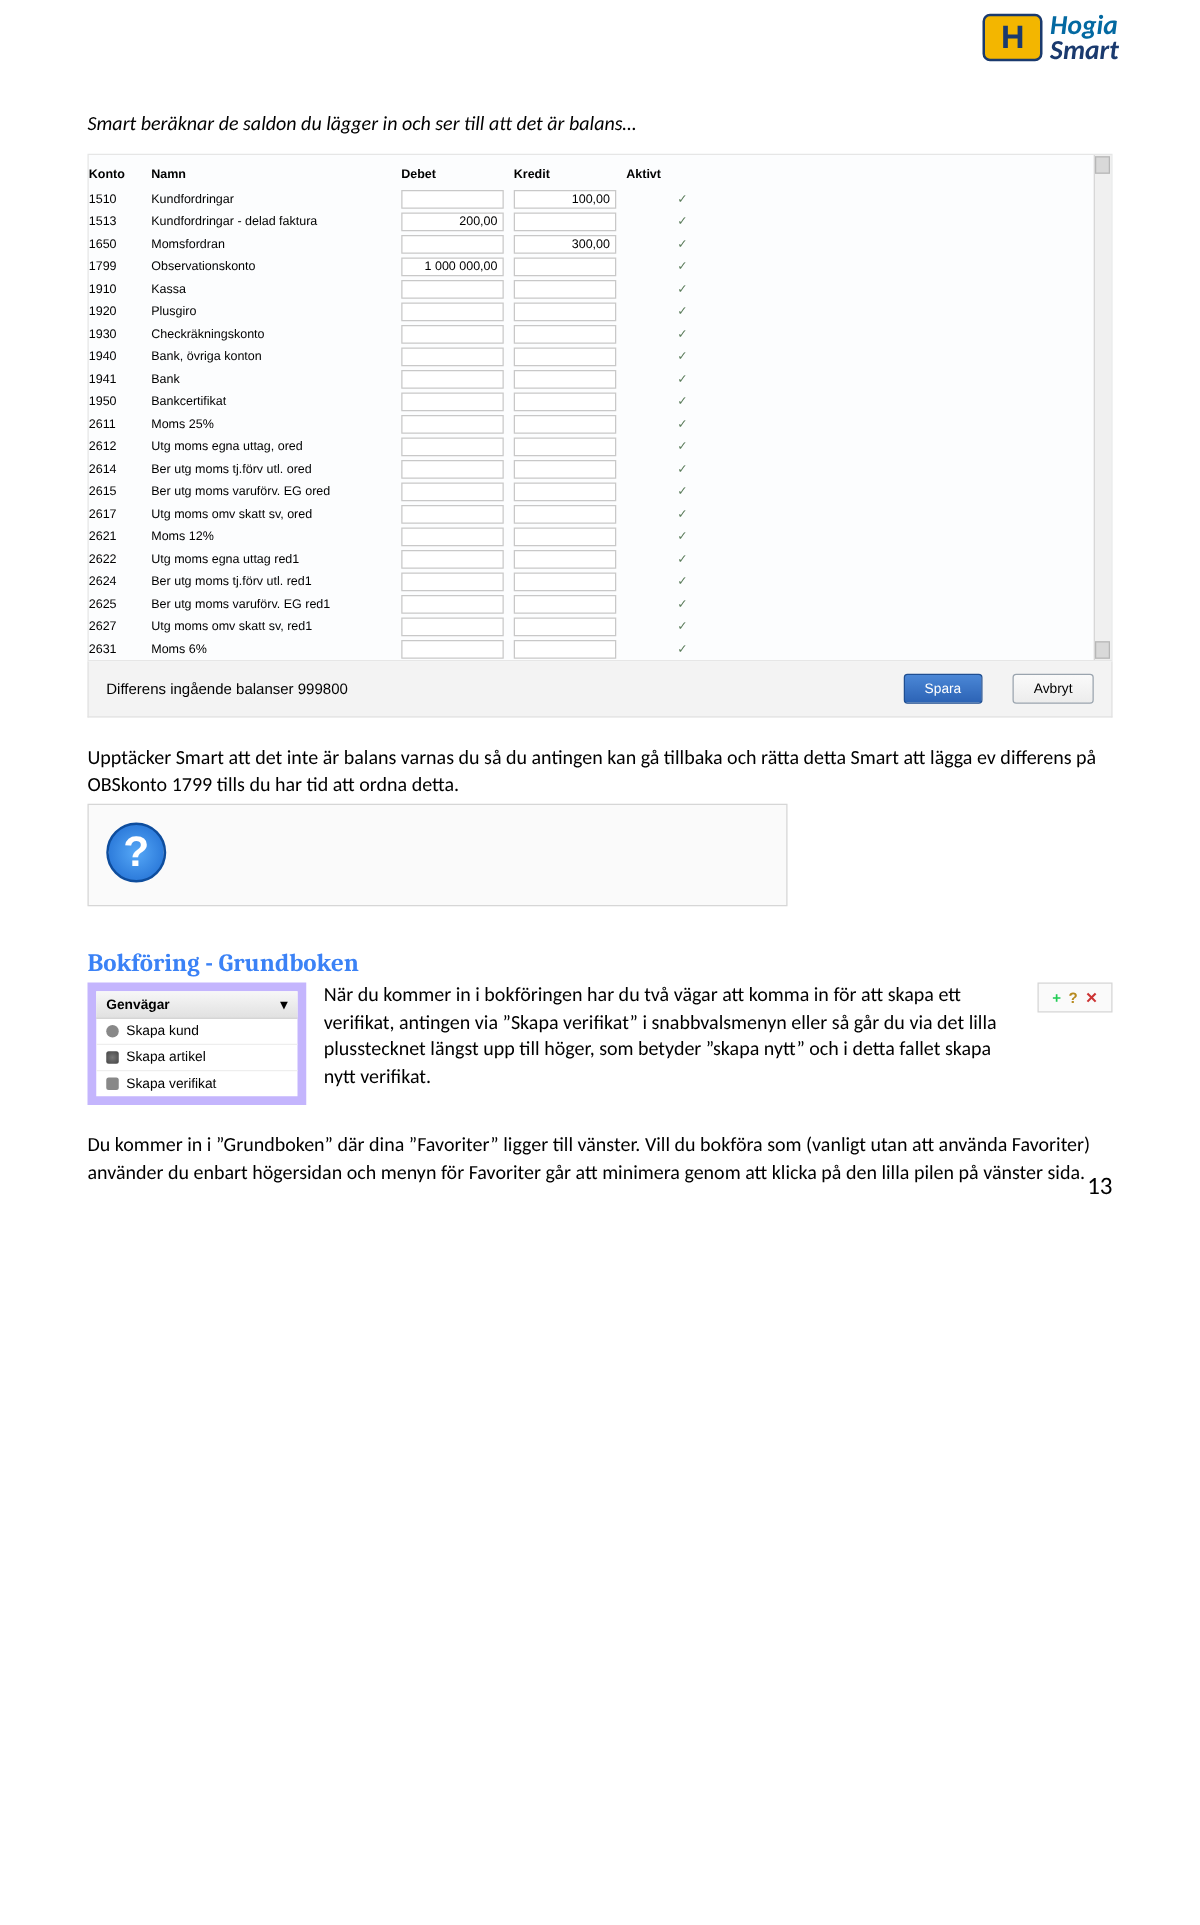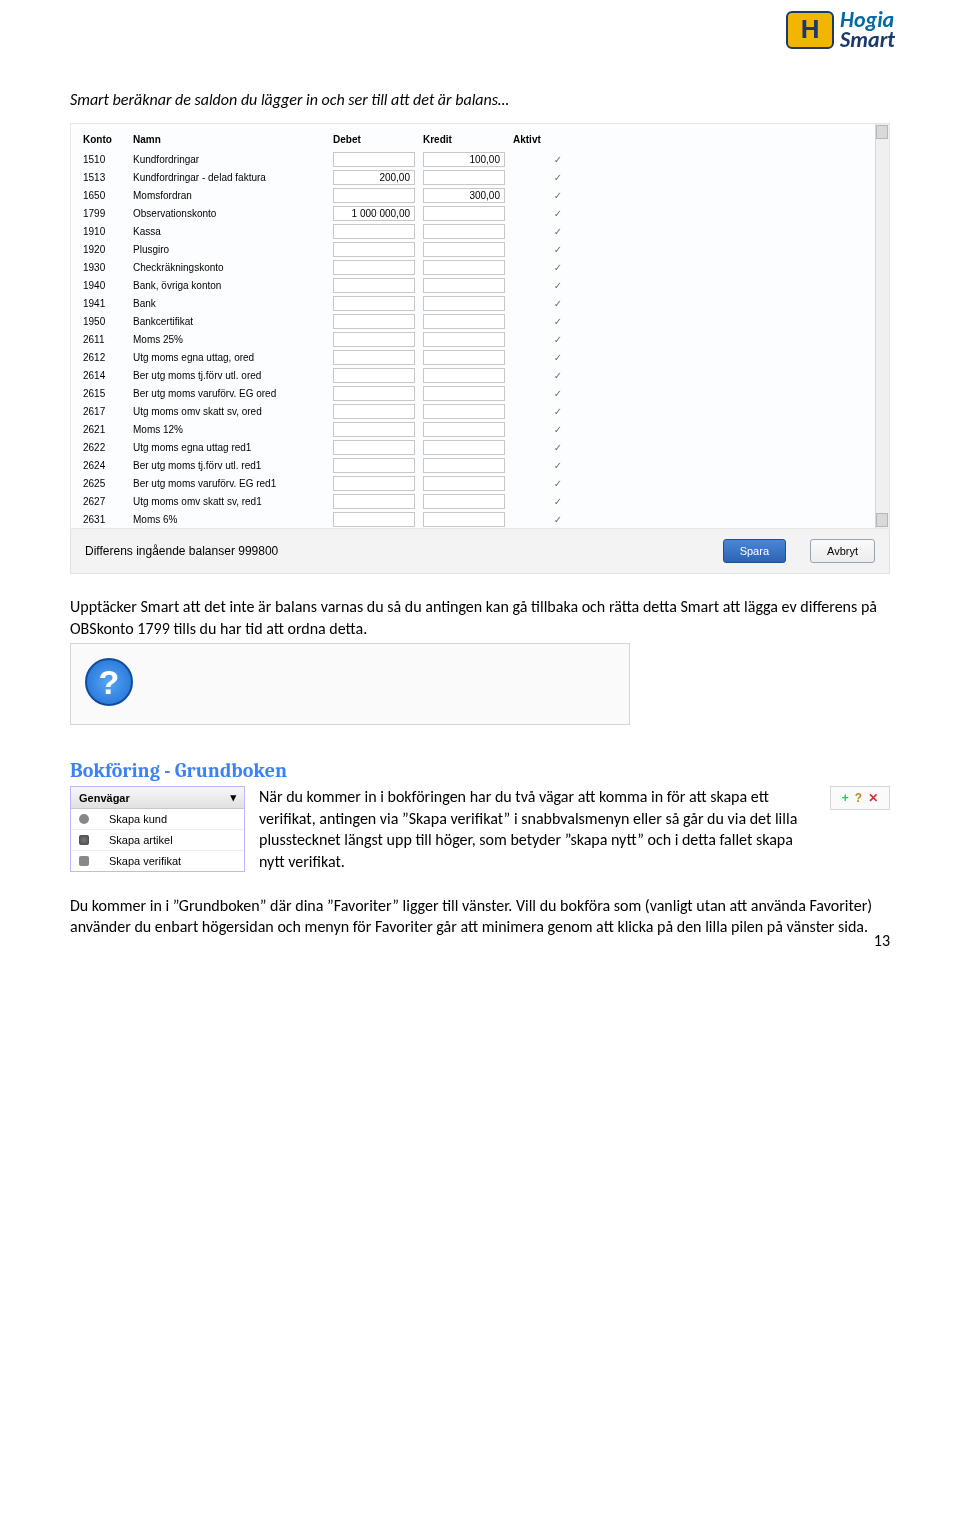--- a/index.html
+++ b/index.html
@@ -39,21 +39,21 @@
     margin-bottom: 14px;
   }
 
   
   .table-shot {
     background: #fcfdfe;
     border: 1px solid #e6e6e6;
     font-family: Arial, sans-serif;
     font-size: 10px;
     position: relative;
-    padding: 6px 8px 0 12px;
+    padding: 6px 8px 0 0;
   }
   .tbl-head, .tbl-row {
     display: grid;
     grid-template-columns: 50px 200px 90px 90px 90px;
     align-items: center;
     height: 18px;
   }
   .tbl-head { font-weight: bold; margin-bottom:2px; }
   .cell-input {
     height: 15px;
@@ -133,31 +133,31 @@
     font-size: 20px; margin-top: 34px; margin-bottom: 4px;
   }
 
   .grund-wrap {
     display:grid;
     grid-template-columns: 175px 1fr 60px;
     gap: 14px;
     align-items:start;
   }
   .sidemenu {
-    border:1px solid #c4b5fd;
+    border:7px solid #c4b5fd;
     font-family: Arial, sans-serif; font-size:11px;
     background:#fff;
   }
   .sidemenu-hd {
     background: linear-gradient(#f7f7f7,#e1e1e1);
     padding:4px 8px; font-weight:bold; border-bottom:1px solid #c7c7c7;
     display:flex; justify-content:space-between; align-items:center;
   }
   .sidemenu-item {
-    display:flex; align-items:center; gap:20px;
+    display:flex; align-items:center; gap:6px;
     padding:4px 8px; border-bottom:1px solid #eee;
   }
   .sidemenu-item:last-child{border-bottom:none;}
   .mi-icon {
     width:10px; height:10px; display:inline-block;
     background:#555; border-radius:2px;
   }
   .mi-gear{background:radial-gradient(#777,#444);}
   .mi-doc{background:#888;}
   .mi-user{background:#888; border-radius:50%;}
@@ -171,21 +171,21 @@
   }
   .ti-plus{font-weight:bold; color:#2c5;}
   .ti-q{color:#b78a1f; font-weight:bold;}
   .ti-x{color:#c33; font-weight:bold;}
 
   .body-para2 {
     font-size:16px; line-height:1.35; margin-top:22px;
   }
 
   .pagenum {
-    position:absolute; bottom:18px; right:70px; font-size:16px;
+    position:absolute; bottom:18px; right:70px; font-size:20px;
   }
 </style>
 </head>
 <body>
 
 <div class="logo-wrap">
   <div class="logo-sq">H</div>
   <div class="logo-text">
     <div class="l1">Hogia</div>
     <div class="l2">Smart</div>

